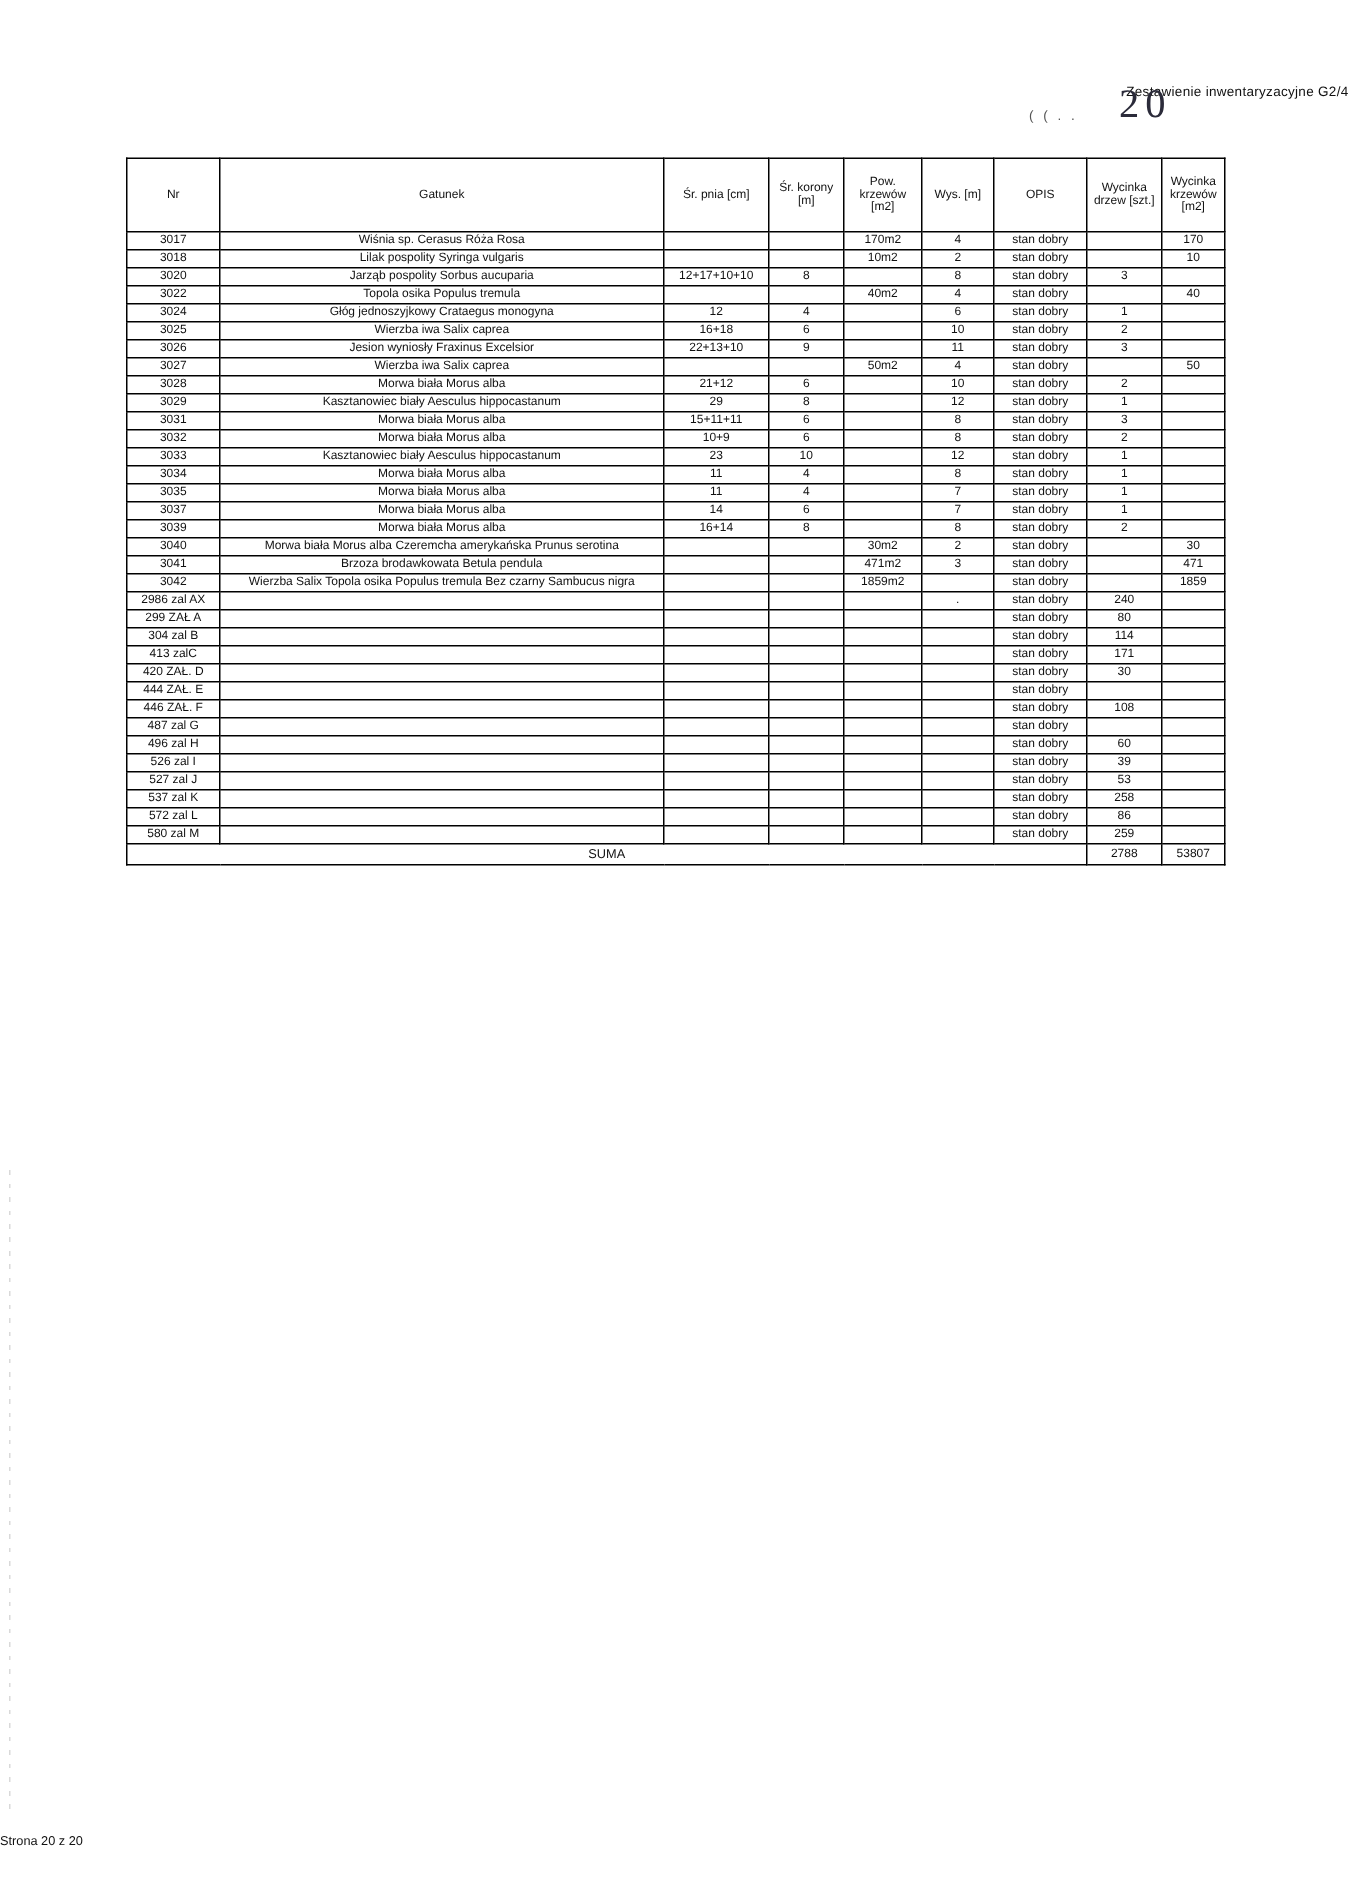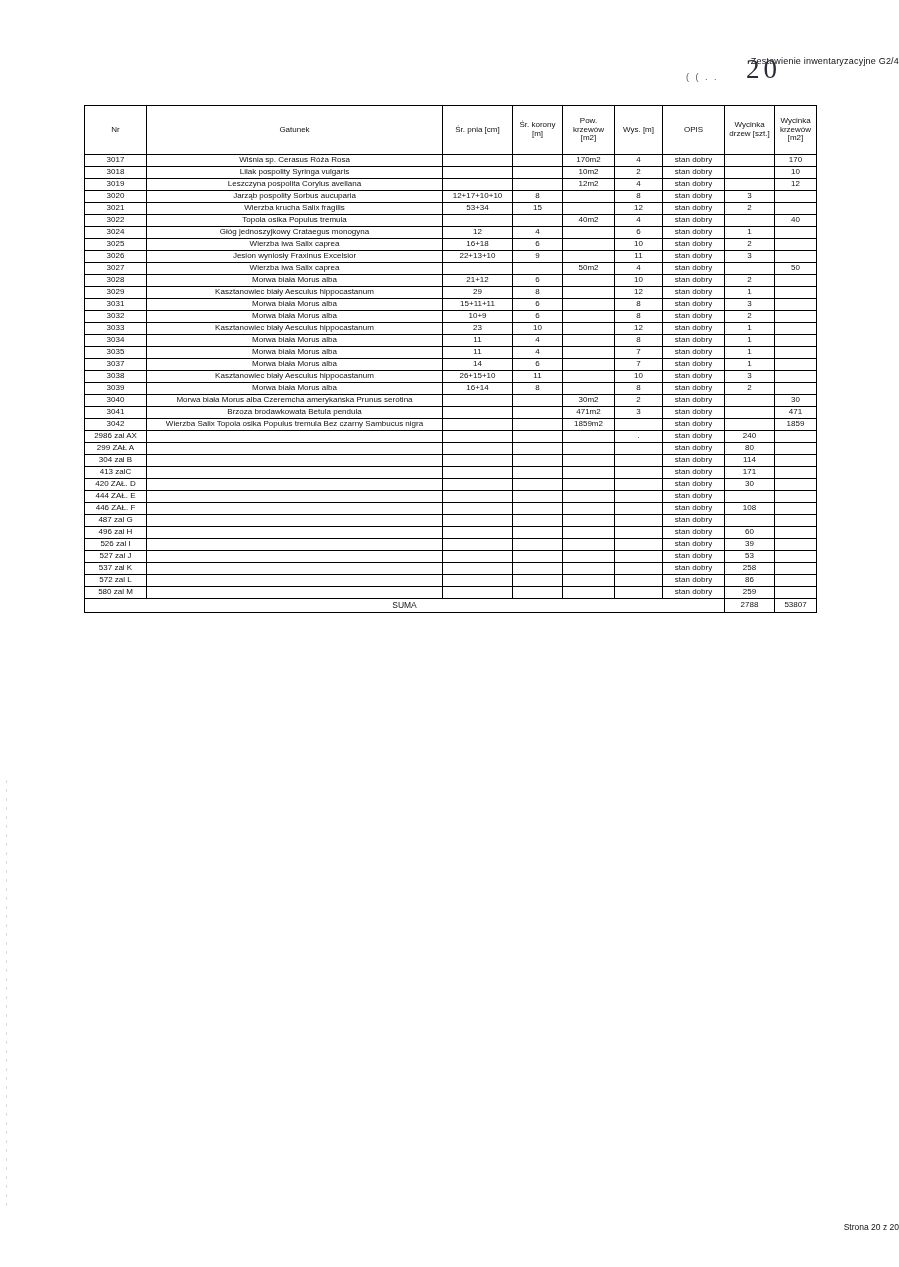--- a/index.html
+++ b/index.html
@@ -100,21 +100,21 @@
   }
   .suma-label {
     text-align: center;
     font-size: 8.5px;
   }
   .footer {
     position: absolute;
     top: 1222px;
     left: 0;
     width: 899px;
-    text-align: right;
+    text-align: left;
     font-size: 8.5px;
   }
   .noise-line {
     position: absolute;
     left: 6px;
     top: 780px;
     width: 1px;
     height: 430px;
     background: repeating-linear-gradient(to bottom, #d9d9d9 0 3px, transparent 3px 9px);
   }
@@ -183,50 +183,28 @@
             <td class="gat">Lilak pospolity Syringa vulgaris</td>
             <td></td>
             <td></td>
             <td>10m2</td>
             <td>2</td>
             <td>stan dobry</td>
             <td></td>
             <td>10</td>
           </tr>
           <tr>
-            <td>3019</td>
-            <td class="gat">Leszczyna pospolita Corylus avellana</td>
-            <td></td>
-            <td></td>
-            <td>12m2</td>
-            <td>4</td>
-            <td>stan dobry</td>
-            <td></td>
-            <td>12</td>
-          </tr>
-          <tr>
             <td>3020</td>
             <td class="gat">Jarząb pospolity Sorbus aucuparia</td>
             <td>12+17+10+10</td>
             <td>8</td>
             <td></td>
             <td>8</td>
             <td>stan dobry</td>
             <td>3</td>
-            <td></td>
-          </tr>
-          <tr>
-            <td>3021</td>
-            <td class="gat">Wierzba krucha Salix fragilis</td>
-            <td>53+34</td>
-            <td>15</td>
-            <td></td>
-            <td>12</td>
-            <td>stan dobry</td>
-            <td>2</td>
             <td></td>
           </tr>
           <tr>
             <td>3022</td>
             <td class="gat">Topola osika Populus tremula</td>
             <td></td>
             <td></td>
             <td>40m2</td>
             <td>4</td>
             <td>stan dobry</td>
@@ -356,31 +334,20 @@
           </tr>
           <tr>
             <td>3037</td>
             <td class="gat">Morwa biała Morus alba</td>
             <td>14</td>
             <td>6</td>
             <td></td>
             <td>7</td>
             <td>stan dobry</td>
             <td>1</td>
-            <td></td>
-          </tr>
-          <tr>
-            <td>3038</td>
-            <td class="gat">Kasztanowiec biały Aesculus hippocastanum</td>
-            <td>26+15+10</td>
-            <td>11</td>
-            <td></td>
-            <td>10</td>
-            <td>stan dobry</td>
-            <td>3</td>
             <td></td>
           </tr>
           <tr>
             <td>3039</td>
             <td class="gat">Morwa biała Morus alba</td>
             <td>16+14</td>
             <td>8</td>
             <td></td>
             <td>8</td>
             <td>stan dobry</td>

